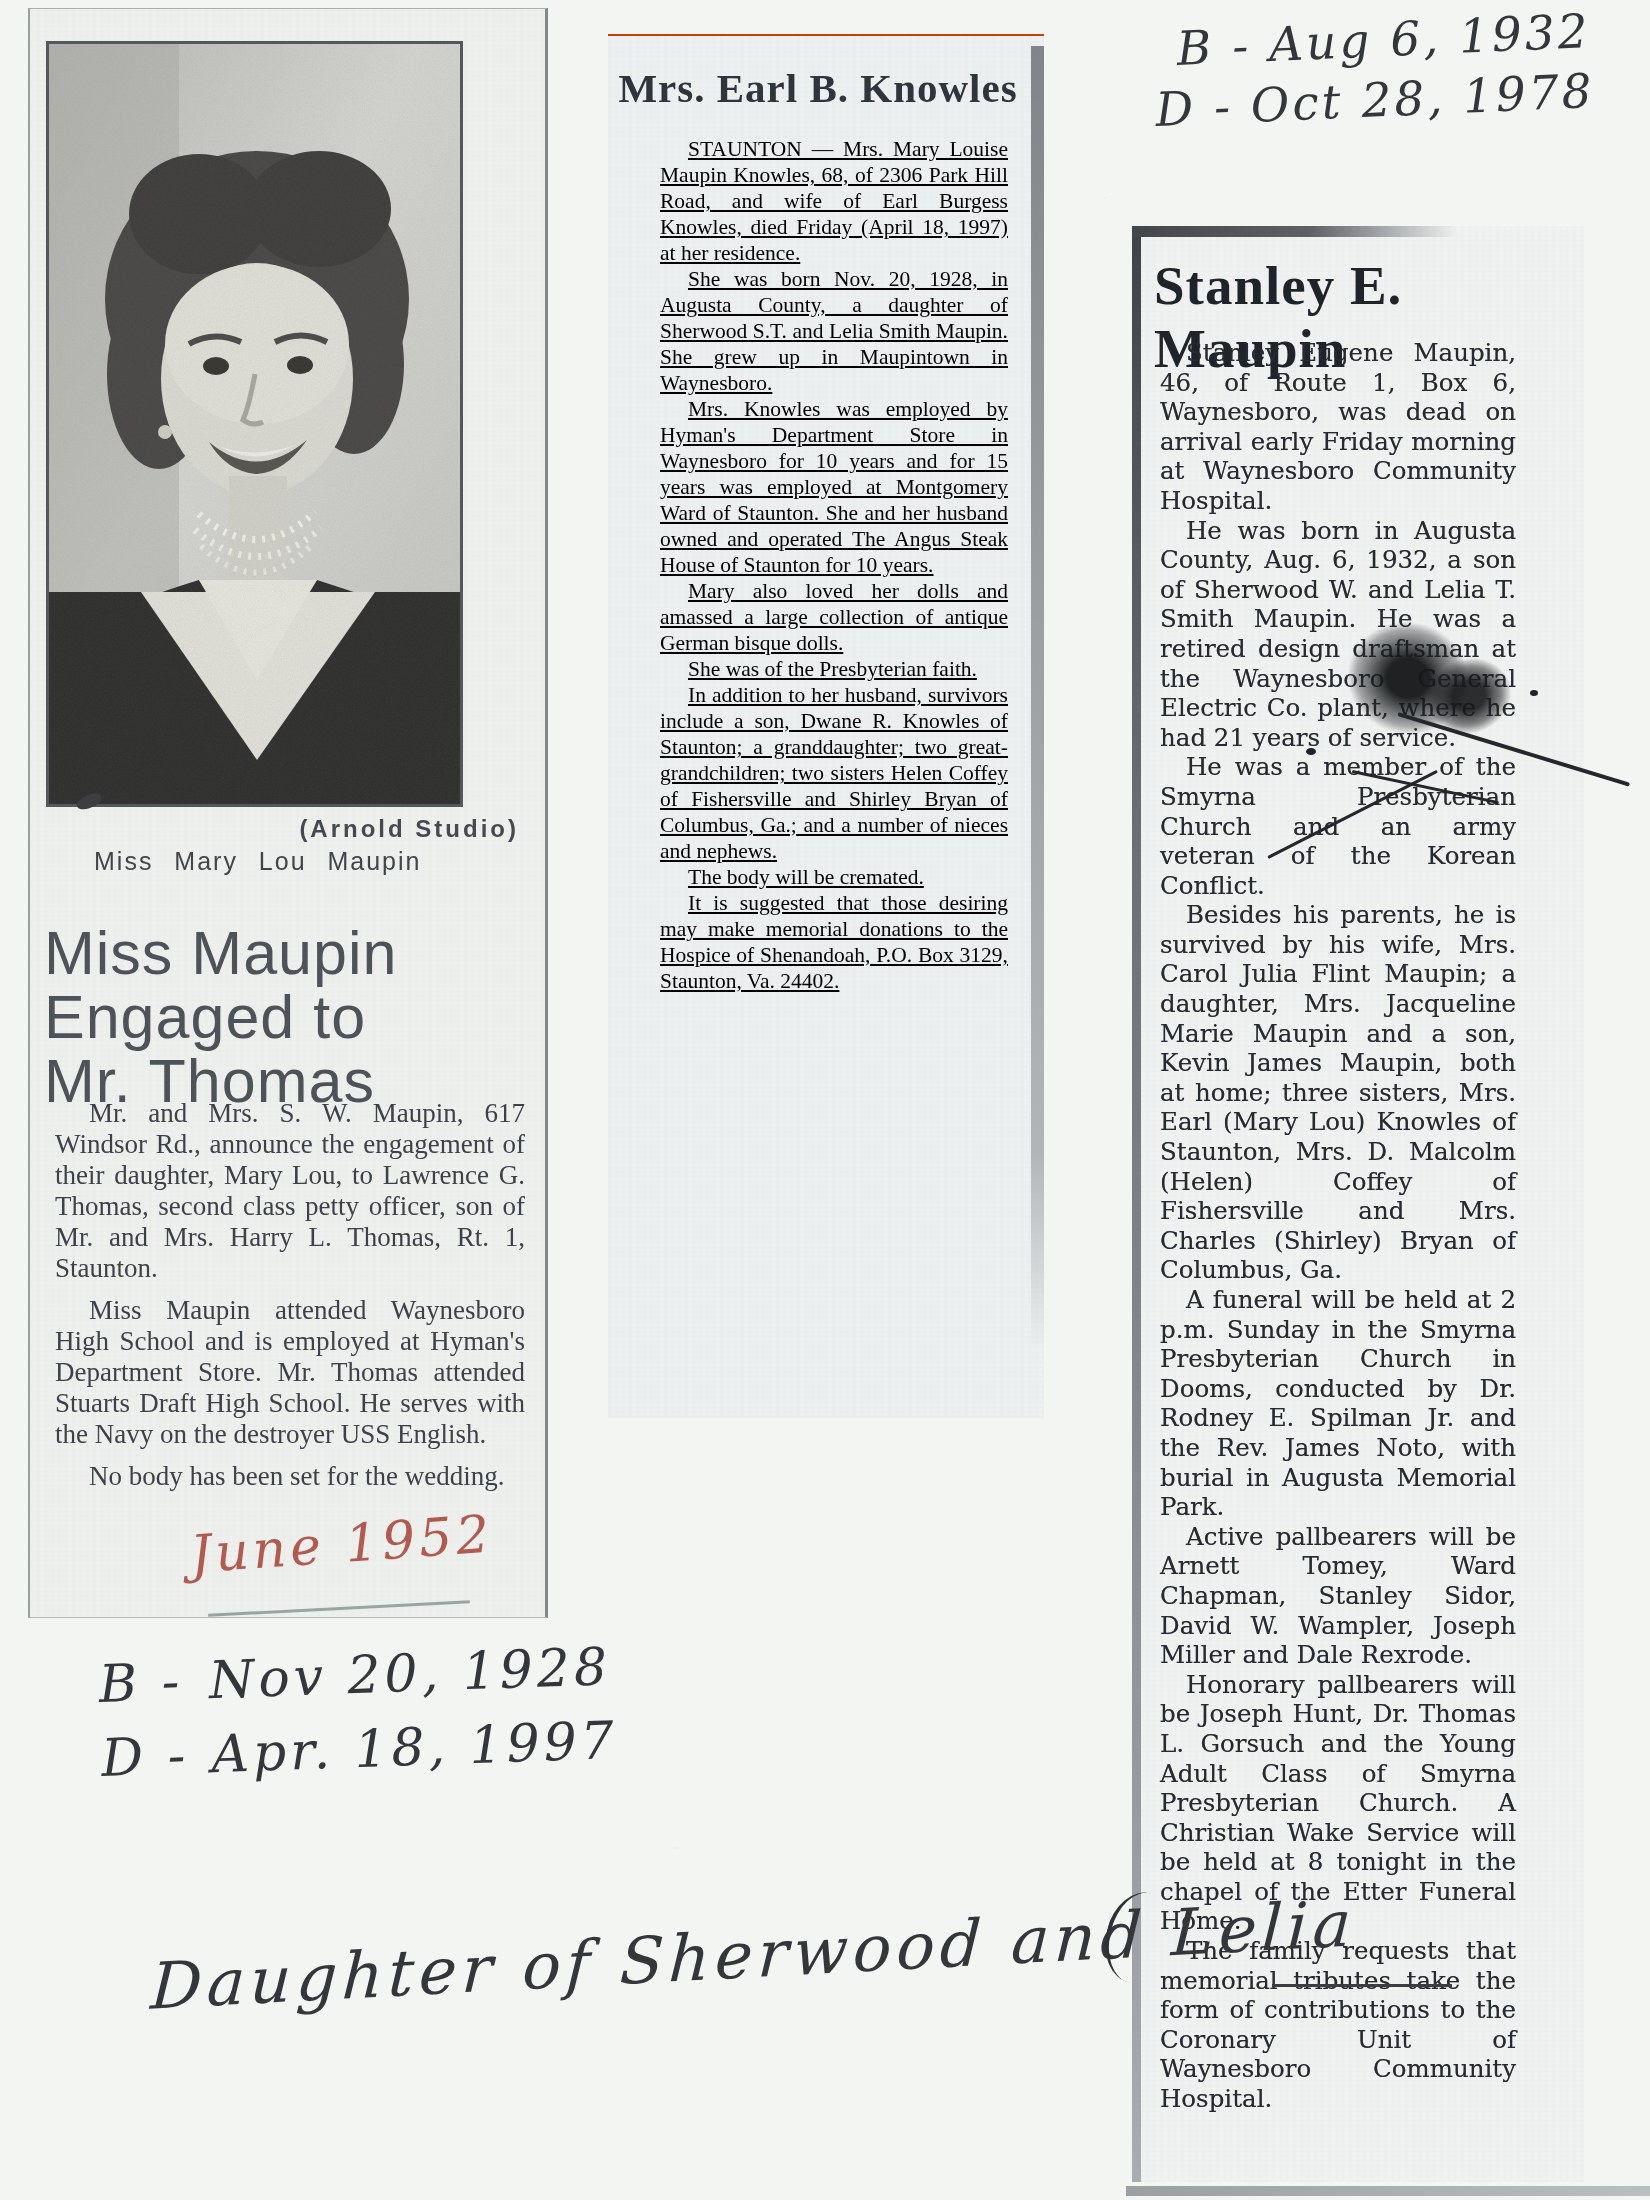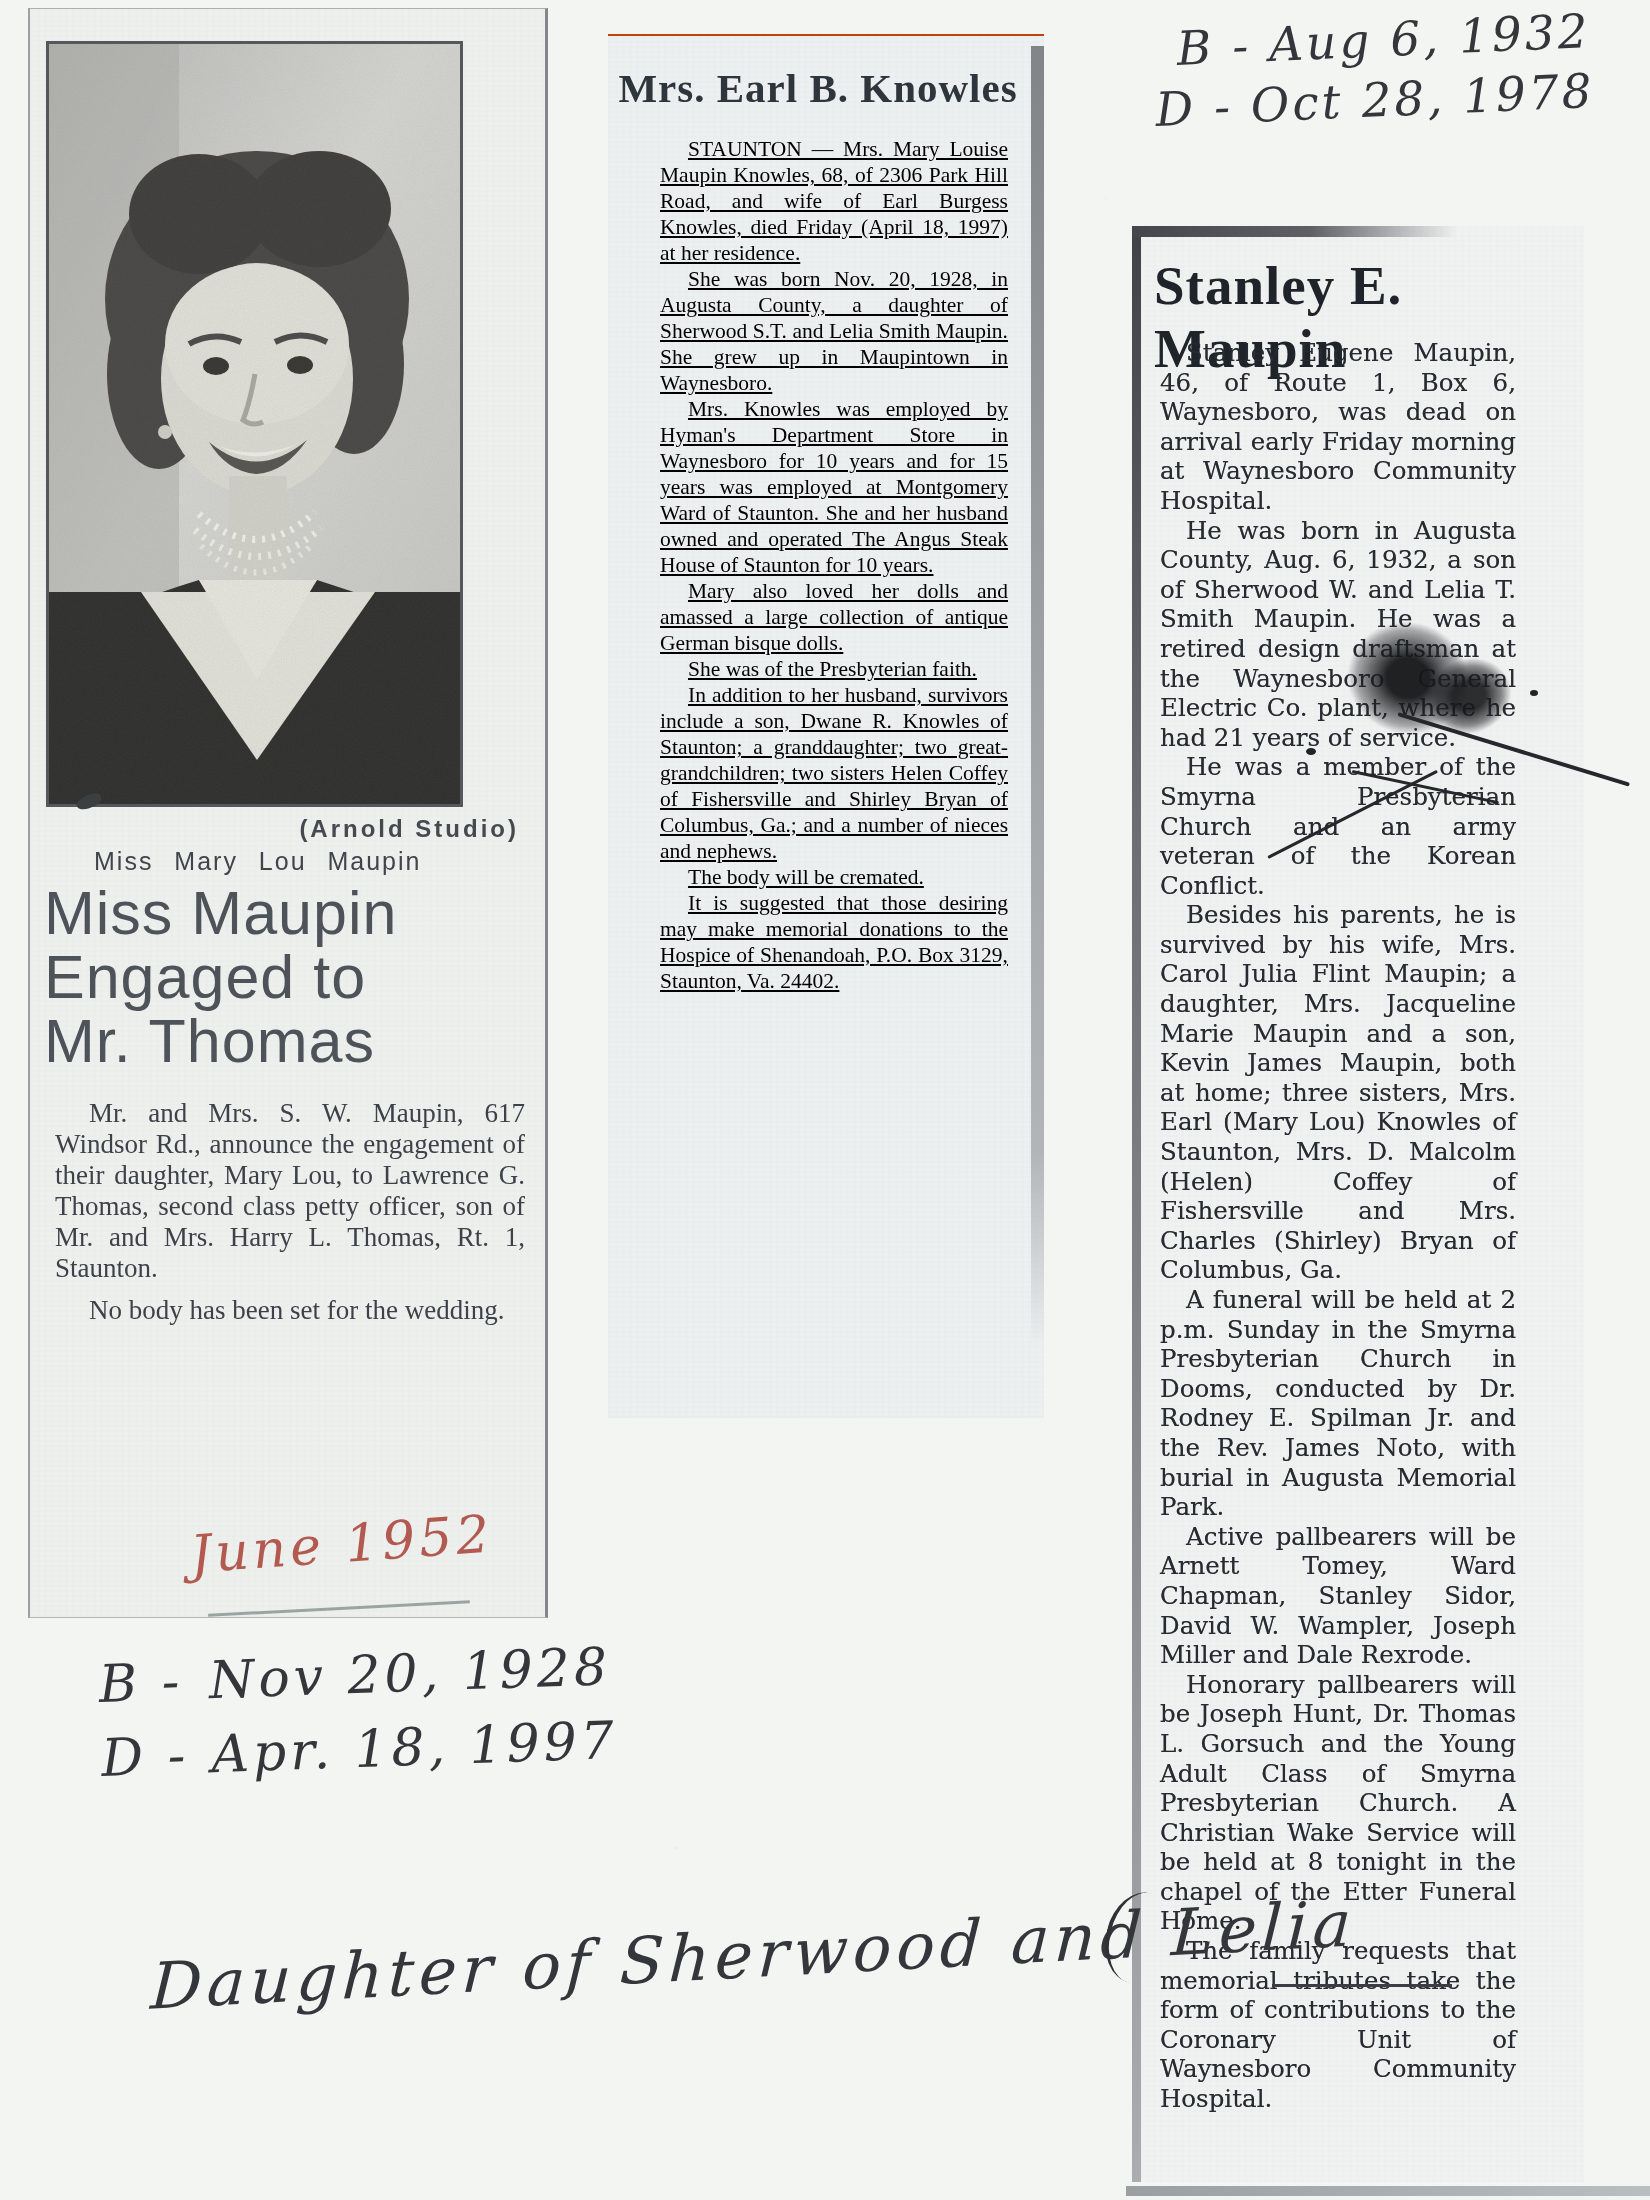--- a/index.html
+++ b/index.html
@@ -19,21 +19,21 @@
 
   
   .clip-engagement{left:28px;top:8px;width:520px;height:1610px;background:#eef0ed;
     border-left:2px solid #9aa0a3;border-right:3px solid #82878b;border-top:1px solid #aab0b2;border-bottom:1px solid #b3b8ba;padding-left:41px;}
   .photo-frame{position:absolute;left:16px;top:32px;width:411px;height:760px;border:3px solid #54585c;background:#d9dad6;}
   .photo-frame svg{display:block;width:100%;height:100%;}
   .photo-credit{position:absolute;top:806px;right:26px;font-family:"Liberation Sans",sans-serif;
     font-size:24px;font-weight:bold;letter-spacing:3px;color:#454a50;}
   .photo-caption{position:absolute;top:838px;left:64px;font-family:"Liberation Sans",sans-serif;
     font-size:25px;color:#40454b;letter-spacing:2px;word-spacing:12px;}
-  .eng-headline{position:absolute;left:14px;top:872px;font-family:"Liberation Sans",sans-serif;
+  .eng-headline{position:absolute;left:14px;top:912px;font-family:"Liberation Sans",sans-serif;
     font-size:61px;line-height:64px;color:#4d5359;letter-spacing:1px;}
   .eng-body{position:absolute;left:14px;top:1078px;width:492px;font-size:27px;line-height:31px;
     color:#3d424a;text-align:justify;}
   .eng-body p{margin:11px;text-indent:34px;}
   .smudge{position:absolute;left:46px;top:786px;width:26px;height:13px;background:#3c3f42;
     border-radius:60% 40% 55% 45%;transform:rotate(-18deg);}
   .date-red{position:absolute;left:160px;top:1505px;font-family:"DejaVu Serif",serif;font-style:italic;
     font-size:52px;color:#b25a50;transform:rotate(-4deg);letter-spacing:4px;}
   .date-red-underline{position:absolute;left:178px;top:1598px;width:262px;height:3px;
     background:#7d8c8a;transform:rotate(-3deg);opacity:.75;}
@@ -151,20 +151,21 @@
     <div class="photo-caption">Miss Mary Lou Maupin</div>
 
     <div class="eng-headline">
       <div>Miss Maupin</div>
       <div>Engaged to</div>
       <div>Mr. Thomas</div>
     </div>
 
     <div class="eng-body">
       <p>Mr. and Mrs. S. W. Maupin, 617 Windsor Rd., announce the engagement of their daughter, Mary Lou, to Lawrence G. Thomas, second class petty officer, son of Mr. and Mrs. Harry L. Thomas, Rt. 1, Staunton.</p>
+      <p>Miss Maupin attended Waynesboro High School and is employed at Hyman's Department Store. Mr. Thomas attended Stuarts Draft High School. He serves with the Navy on the destroyer USS English.</p>
       <p>No body has been set for the wedding.</p>
     </div>
 
     <div class="date-red">June 1952</div>
     <div class="date-red-underline"></div>
   </div>
 
   <div class="clip clip-knowles">
     <div class="grain"></div>
     <div class="edge-right"></div>

